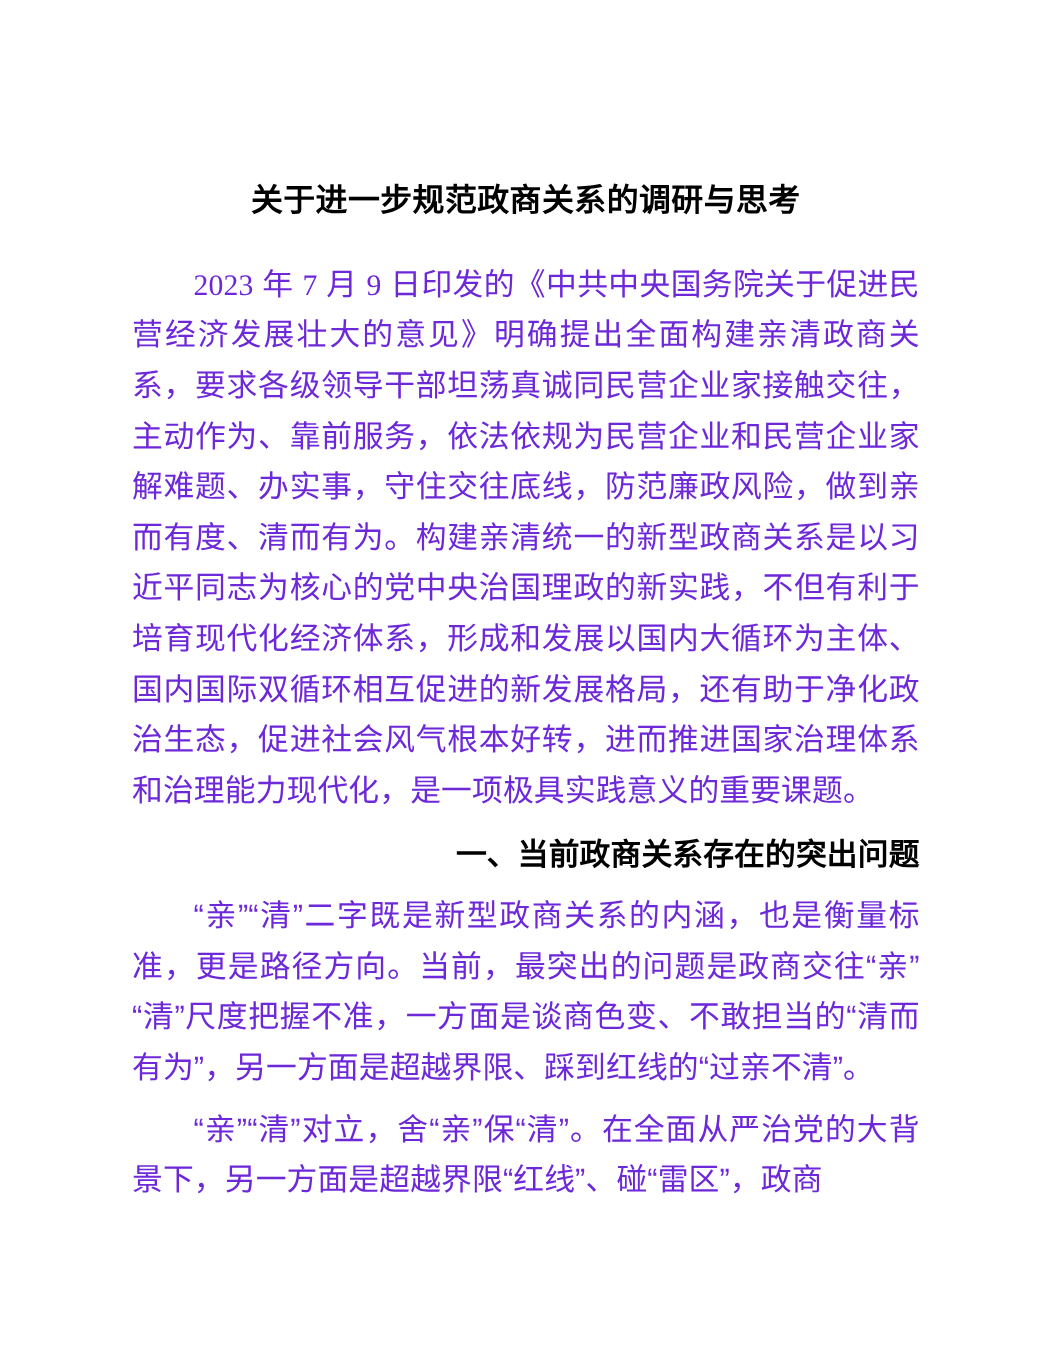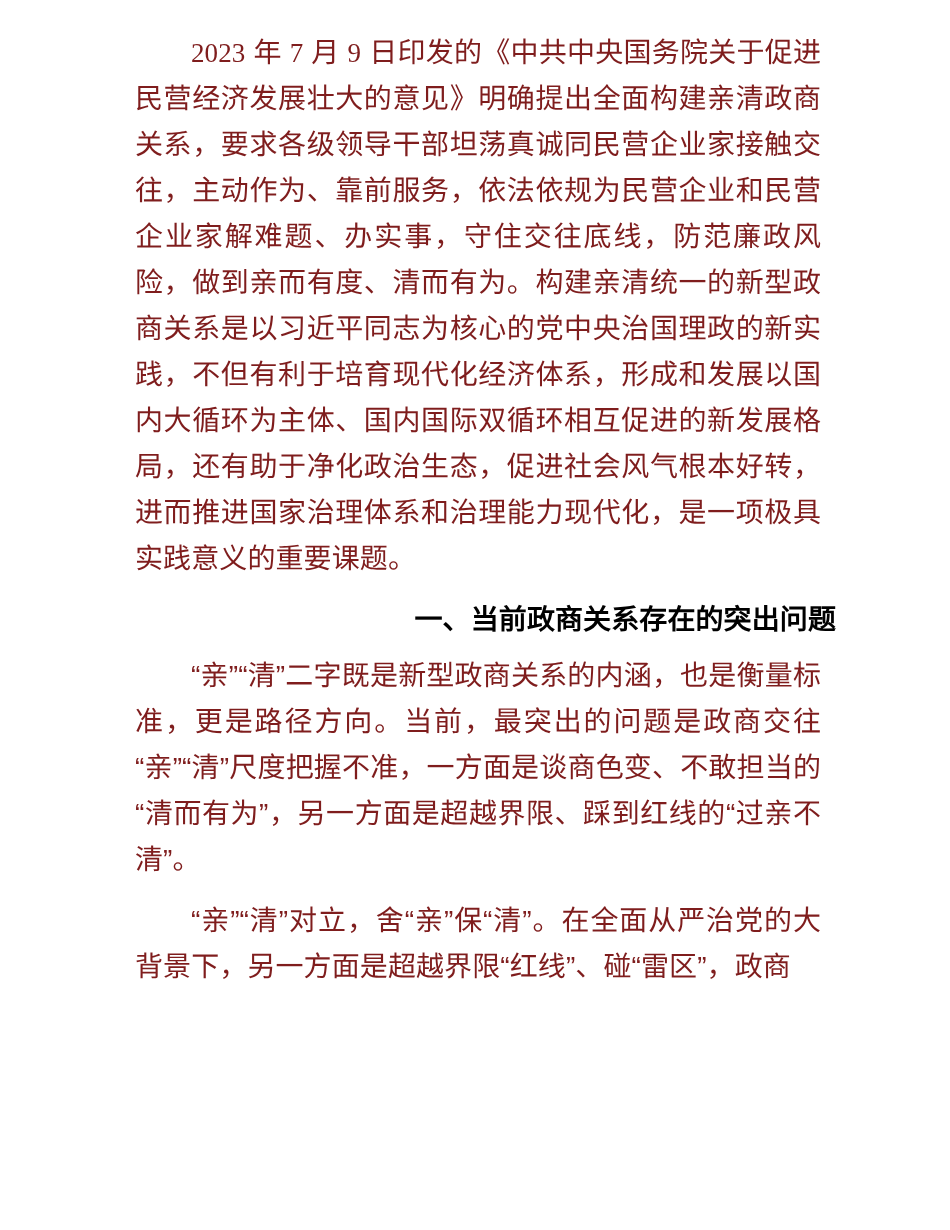--- a/index.html
+++ b/index.html
@@ -37,29 +37,29 @@
     font-size: 29px;
     font-weight: bold;
     line-height: 46px;
     text-align: center;
     letter-spacing: 0.4px;
     color: #000000;
     padding-top: 160px;
   }
 
   .para {
-    margin: 15px;
+    margin: 0;
     padding: 0;
     font-size: 28px;
     line-height: 46px;
     text-align: justify;
     text-justify: inter-ideograph;
     text-indent: 2em;
     letter-spacing: 0.1px;
-    color: #7f1d1d;
+    color: #6d28d9;
     font-weight: 400;
   }
 
   .para-gap-first {
     margin-top: 30px;
   }
 
   .para-gap {
     margin-top: 10px;
   }
@@ -83,20 +83,21 @@
     font-size: 27px;
   }
 </style>
 </head>
 <body>
 
 <div class="page">
 
   <div class="doc-body">
 
+    <h1 class="doc-title">关于进一步规范政商关系的调研与思考</h1>
 
     <p class="para para-gap-first"><span class="latin">2023</span> 年 <span class="latin">7</span> 月 <span class="latin">9</span> 日印发的《中共中央国务院关于促进民营经济发展壮大的意见》明确提出全面构建亲清政商关系，要求各级领导干部坦荡真诚同民营企业家接触交往，主动作为、靠前服务，依法依规为民营企业和民营企业家解难题、办实事，守住交往底线，防范廉政风险，做到亲而有度、清而有为。构建亲清统一的新型政商关系是以习近平同志为核心的党中央治国理政的新实践，不但有利于培育现代化经济体系，形成和发展以国内大循环为主体、国内国际双循环相互促进的新发展格局，还有助于净化政治生态，促进社会风气根本好转，进而推进国家治理体系和治理能力现代化，是一项极具实践意义的重要课题。</p>
 
     <h2 class="section-heading">一、当前政商关系存在的突出问题</h2>
 
     <p class="para para-gap">“亲”“清”二字既是新型政商关系的内涵，也是衡量标准，更是路径方向。当前，最突出的问题是政商交往“亲”“清”尺度把握不准，一方面是谈商色变、不敢担当的“清而有为”，另一方面是超越界限、踩到红线的“过亲不清”。</p>
 
     <p class="para para-gap">“亲”“清”对立，舍“亲”保“清”。在全面从严治党的大背景下，另一方面是超越界限“红线”、碰“雷区”，政商</p>
 
   </div>

